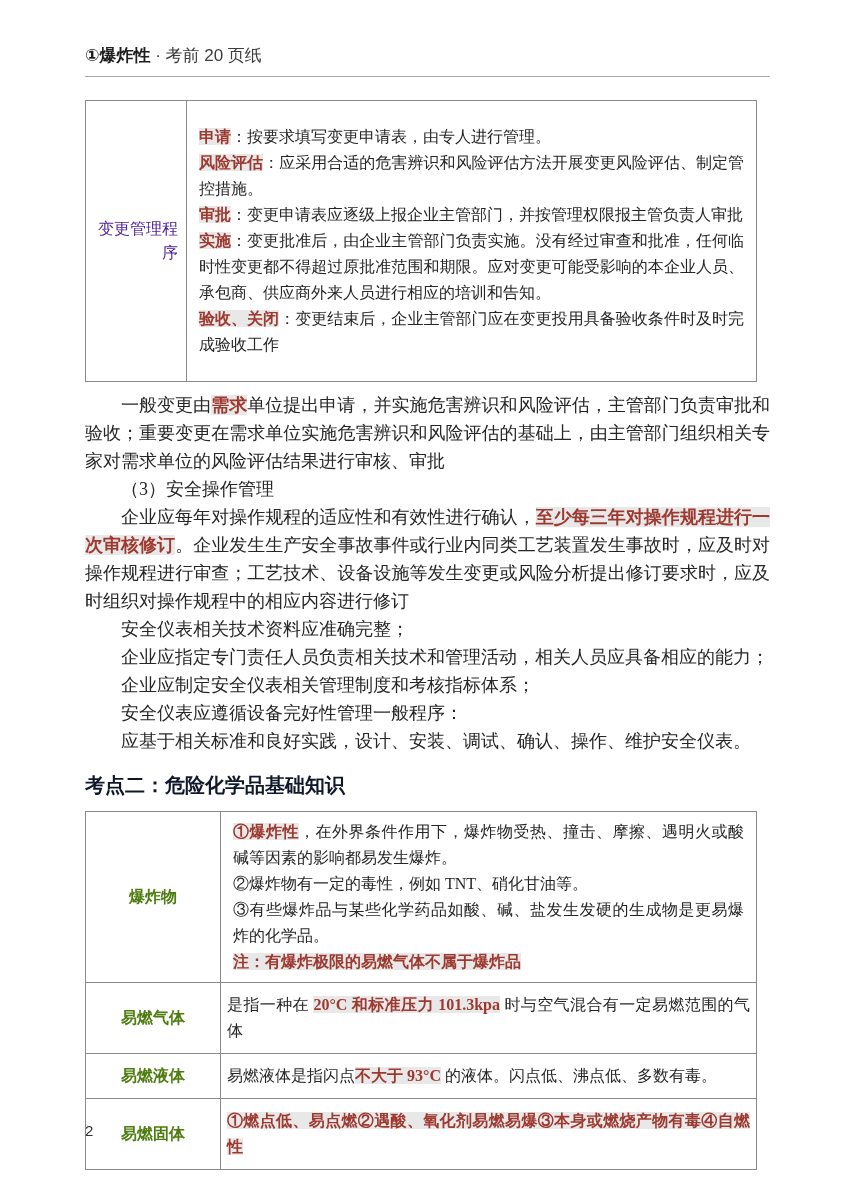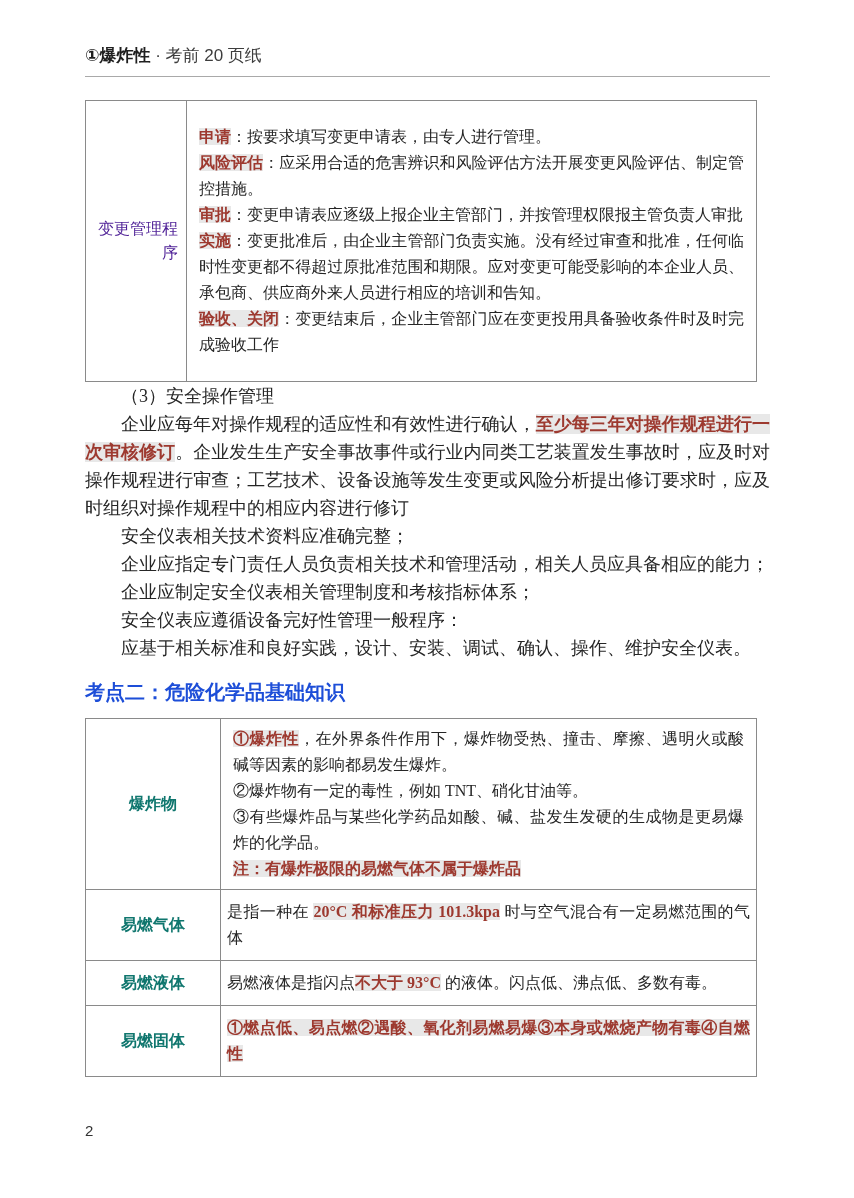--- a/index.html
+++ b/index.html
@@ -25,36 +25,36 @@
   
   table{border-collapse:collapse;width:672px;table-layout:fixed;}
   td{border:1px solid #8a8a8a;vertical-align:middle;}
   .t1{margin-top:23px;font-size:16px;}
   .t1 .lbl{width:84px;text-align:right;color:#4c1d95;line-height:24px;padding:4px 8px;}
   .t1 .cnt{padding:23px 12px;line-height:26px;text-align:justify;}
   .t2{margin-top:13px;font-size:16px;}
   .t2 .lbl2{
     width:118px;text-align:center;padding:4px 8px;
     font-family:"Liberation Sans","DejaVu Sans",sans-serif;
-    font-weight:700;color:#0f766e;line-height:22px;
+    font-weight:700;color:#4d7c0f;line-height:22px;
   }
   .t2 .cnt{padding:7px 12px;line-height:26px;text-align:justify;}
   .t2 .oneline{padding:9px 6px;}
   
   .para{
     margin:0;font-size:18px;line-height:28px;
     text-align:justify;text-indent:2em;
   }
   .para.first{margin-top:9px;}
   .hl{background:#e8e8e8;color:#9d392f;font-weight:700;}
   .topic{
     margin:17px 0 0 0;
     font-family:"Liberation Sans","DejaVu Sans",sans-serif;
     font-size:20px;line-height:26px;font-weight:700;
-    color:#1d4ed8;
+    color:#0f172a;
   }
   .pagenum{
     position:absolute;left:85px;top:1122px;
     font-family:"Liberation Sans","DejaVu Sans",sans-serif;
     font-size:15px;color:#333;
   }
 </style>
 </head>
 <body>
 
@@ -73,20 +73,21 @@
           <div><span class="hl">申请</span><span>：按要求填写变更申请表，由专人进行管理。</span></div>
           <div><span class="hl">风险评估</span><span>：应采用合适的危害辨识和风险评估方法开展变更风险评估、制定管控措施。</span></div>
           <div><span class="hl">审批</span><span>：变更申请表应逐级上报企业主管部门，并按管理权限报主管负责人审批</span></div>
           <div><span class="hl">实施</span><span>：变更批准后，由企业主管部门负责实施。没有经过审查和批准，任何临时性变更都不得超过原批准范围和期限。应对变更可能受影响的本企业人员、承包商、供应商外来人员进行相应的培训和告知。</span></div>
           <div><span class="hl">验收、关闭</span><span>：变更结束后，企业主管部门应在变更投用具备验收条件时及时完成验收工作</span></div>
         </td>
       </tr>
     </tbody>
       </table>
 
+    <p class="para first"><span>一般变更由</span><span class="hl">需求</span><span>单位提出申请，并实施危害辨识和风险评估，主管部门负责审批和验收；重要变更在需求单位实施危害辨识和风险评估的基础上，由主管部门组织相关专家对需求单位的风险评估结果进行审核、审批</span></p>
 
     <p class="para">（3）安全操作管理</p>
 
     <p class="para"><span>企业应每年对操作规程的适应性和有效性进行确认，</span><span class="hl">至少每三年对操作规程进行一次审核修订</span><span>。企业发生生产安全事故事件或行业内同类工艺装置发生事故时，应及时对操作规程进行审查；工艺技术、设备设施等发生变更或风险分析提出修订要求时，应及时组织对操作规程中的相应内容进行修订</span></p>
 
 
     <p class="para">安全仪表相关技术资料应准确完整；</p>
     <p class="para">企业应指定专门责任人员负责相关技术和管理活动，相关人员应具备相应的能力；</p>
     <p class="para">企业应制定安全仪表相关管理制度和考核指标体系；</p>
     <p class="para">安全仪表应遵循设备完好性管理一般程序：</p>

